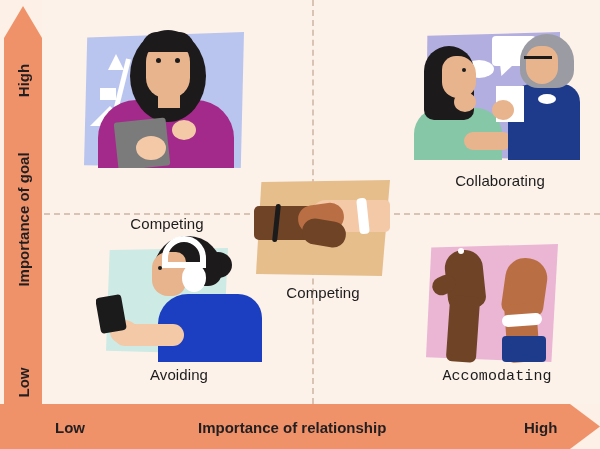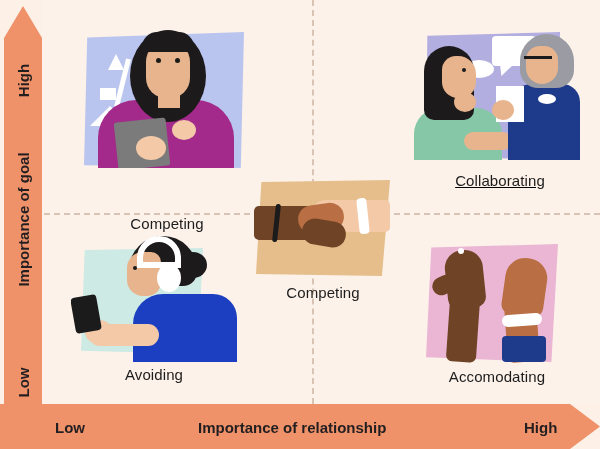--- a/index.html
+++ b/index.html
@@ -55,23 +55,23 @@
 
   
   .cell{position:absolute;display:flex;flex-direction:column;align-items:center;}
   .cell .caption{
     font-size:15px;font-weight:normal;color:#1c1c1c;margin-top:4px;
     letter-spacing:.1px;white-space:nowrap;
   }
   .art{position:relative;overflow:hidden;}
 
   #cell-competing   {left:76px;  top:24px;  width:182px;gap:43px;}
-  #cell-collab      {left:412px; top:24px;  width:176px;text-decoration:underline;}
-  #cell-avoiding    {left:71px;  top:232px; width:166px;justify-content:space-between;}
-  #cell-accom       {left:412px; top:238px; width:170px;}
+  #cell-collab      {left:412px; top:24px;  width:176px;}
+  #cell-avoiding    {left:96px;  top:232px; width:166px;justify-content:space-between;}
+  #cell-accom       {left:412px; top:238px; width:170px;font-family:Liberation Mono, monospace;}
   #cell-compromise  {left:248px; top:180px; width:150px;}
 
   
   .panel{position:absolute;}
   .bg-blue   {background:#b9c5ee;}
   .bg-lav    {background:#b3aee0;}
   .bg-mint   {background:#cdeae4;}
   .bg-pink   {background:#eab6d4;}
   .bg-tan    {background:#e5be8c;}
 

